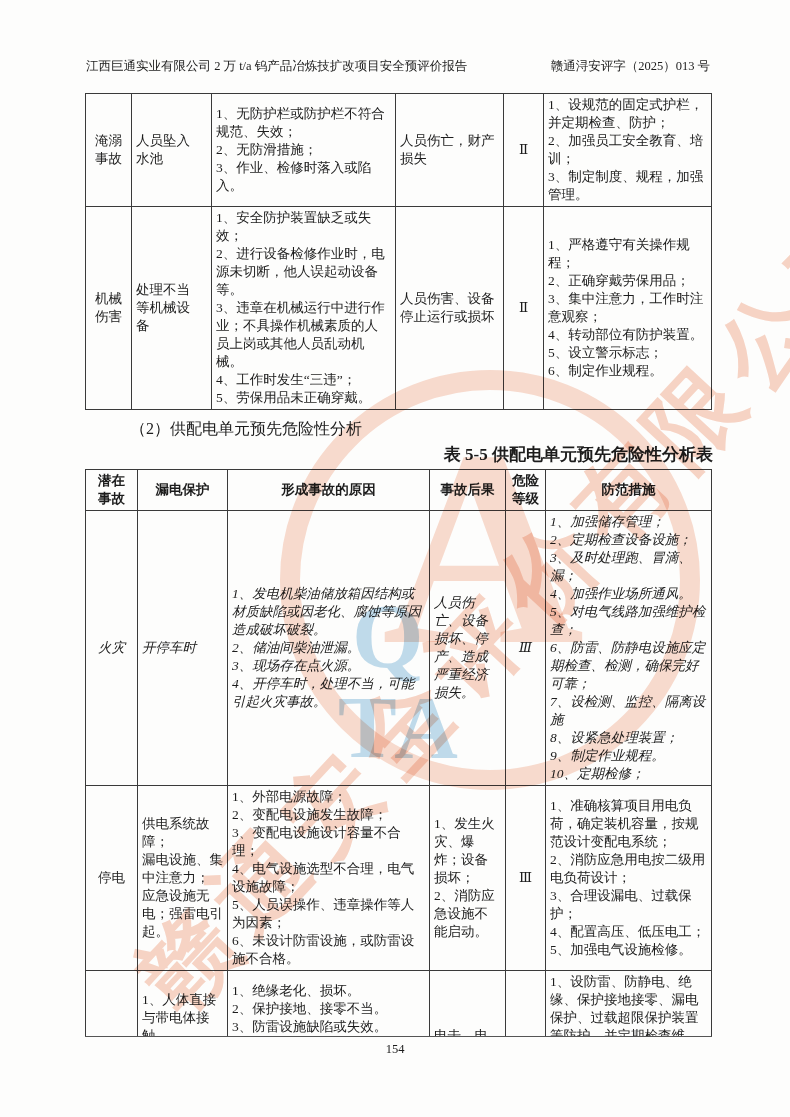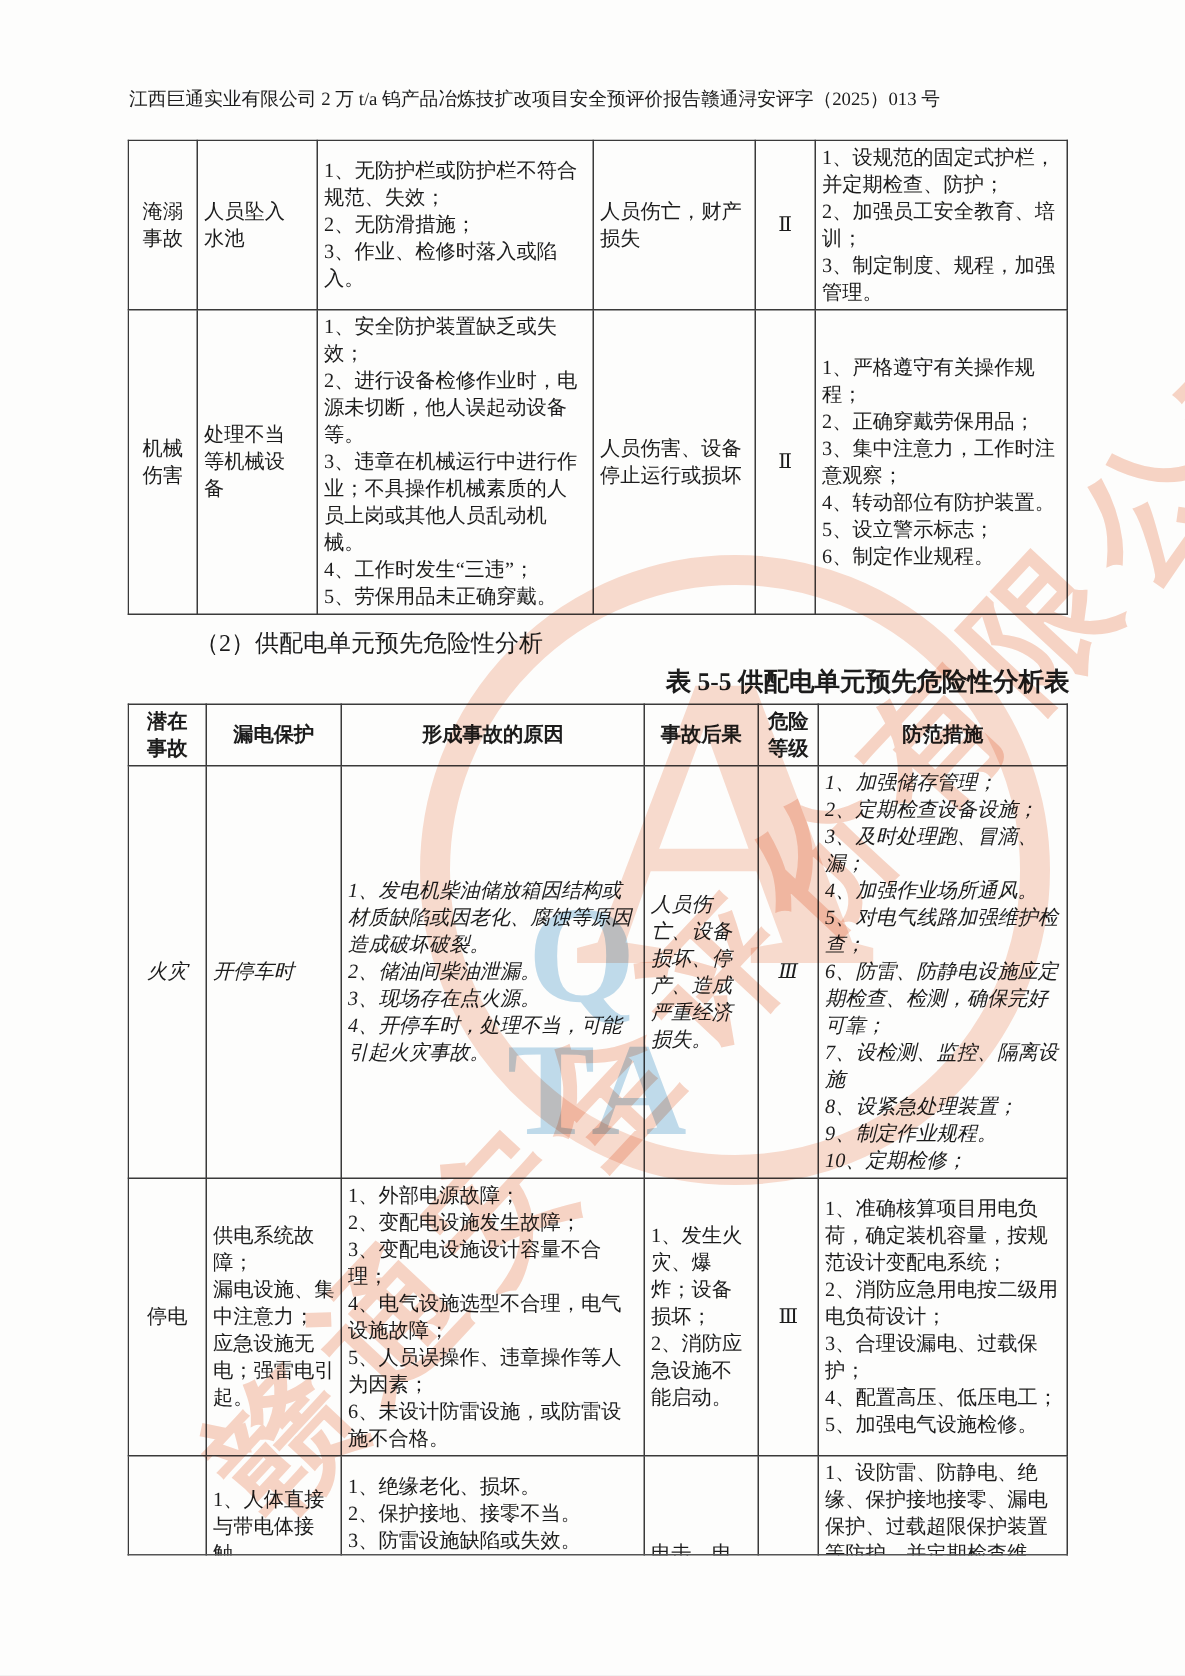--- a/index.html
+++ b/index.html
@@ -3,21 +3,21 @@
 <meta charset="utf-8">
 <style>
   html,body { margin:0; padding:0; background:#e8e8e8; }
   .page {
     position:relative; width:790px; height:1117px; margin:0 auto;
     background:#fdfdfc; overflow:hidden;
     font-family:"Liberation Serif","DejaVu Serif",serif; color:#1c1c1c;
   }
   .doc-header {
     position:absolute; top:58px; left:86px; width:624px;
-    display:flex; justify-content:flex-start; font-size:12.5px; line-height:1.3;
+    display:flex; justify-content:space-between; font-size:12.5px; line-height:1.3;
   }
   .content { position:absolute; left:85px; top:93px; width:628px; height:944px; overflow:hidden; }
   table { border-collapse:collapse; table-layout:fixed; width:626px; }
   td,th {
     border:1px solid #3a3a3a; padding:2px 4px;
     font-size:13.5px; line-height:18px; vertical-align:middle;
     white-space:pre-line; word-break:break-all; overflow:hidden;
   }
   th { text-align:center; font-weight:bold; padding:2px 2px; }
   td.ctr { text-align:center; padding:2px 1px; }
@@ -186,20 +186,21 @@
 4、合理选型、规范安装。
 5、配备绝缘防护用具，并定期检查更换。
 6、制定并落实安全用电措</td>
         </tr>
       </tbody>
     </table>
   </div>
 
   <div class="cutline"></div>
 
+  <div class="doc-footer">154</div>
 
   <div class="wm wm-ring"></div>
   <div class="wm wm-bigA">A</div>
   <div class="wm wm-q">Q</div>
   <div class="wm wm-ta">TA</div>
   <div class="wm wm-diag">赣通安全评价有限公司</div>
 
 </div>
 
 </body></html>

